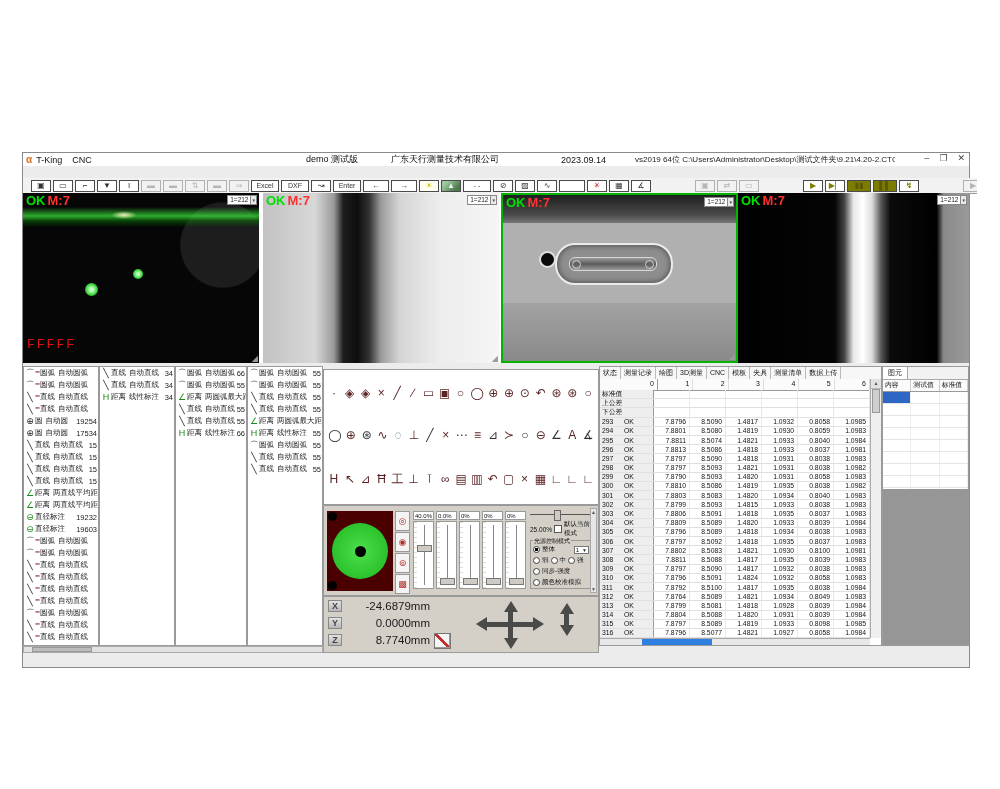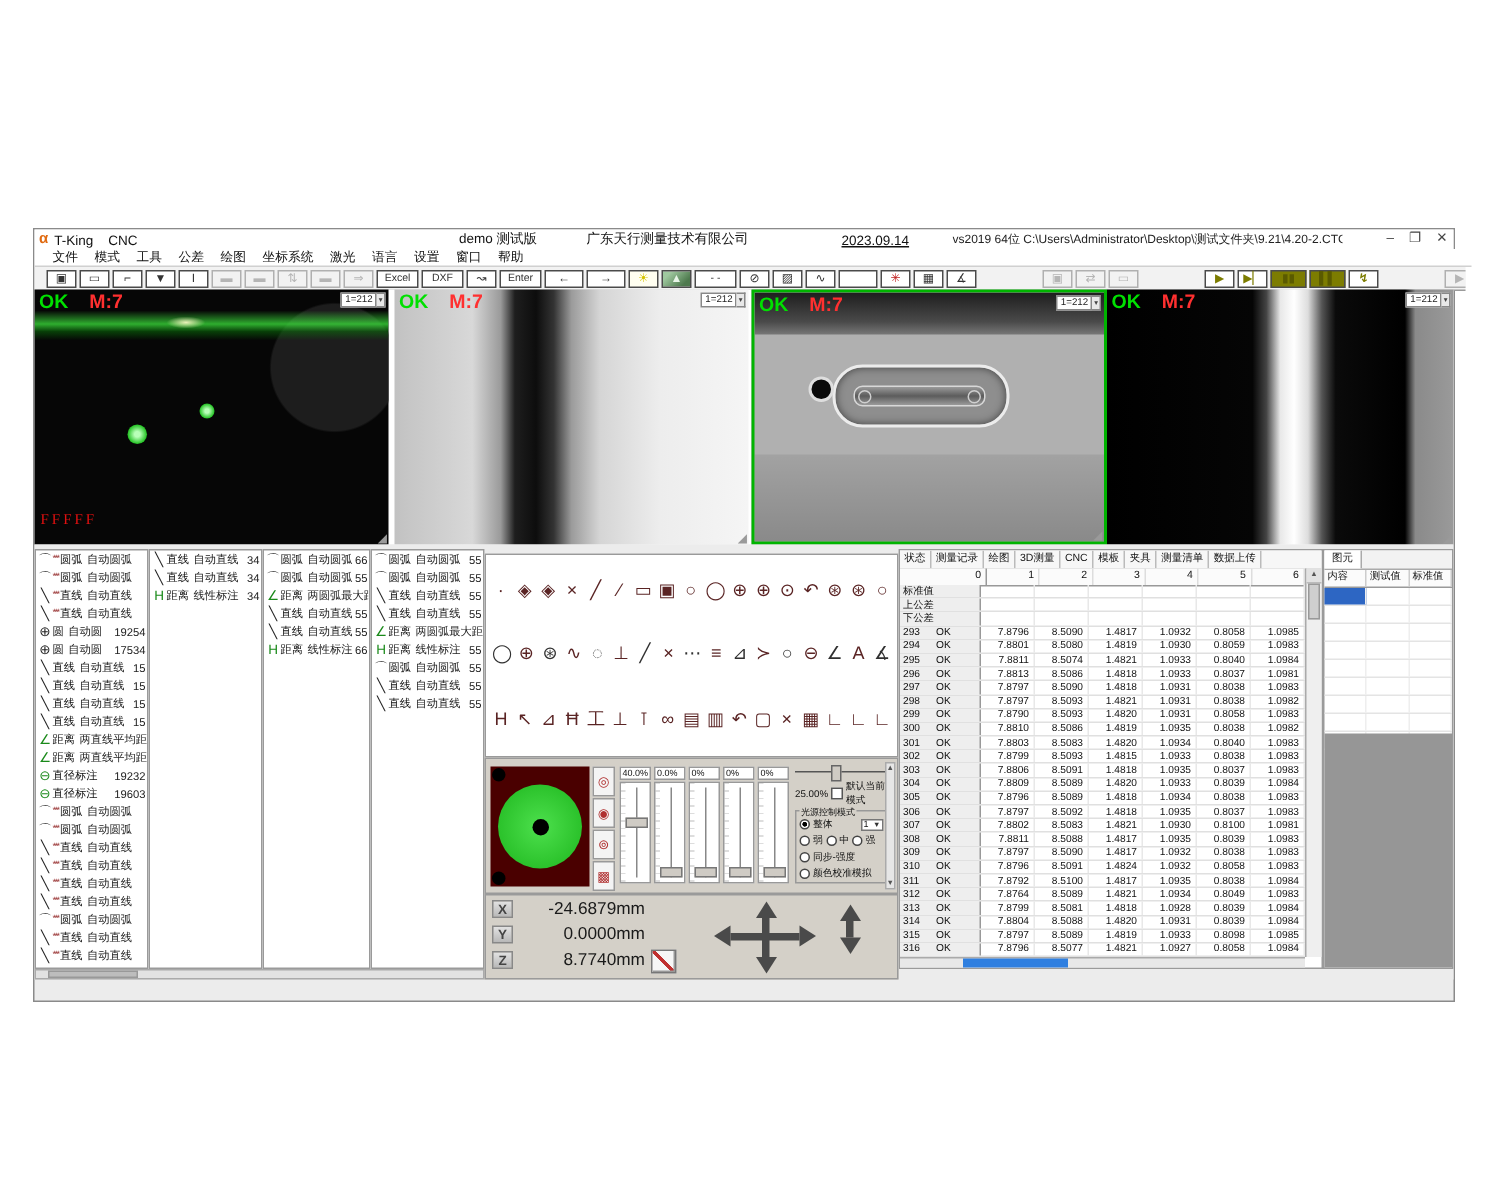--- a/index.html
+++ b/index.html
@@ -7,21 +7,21 @@
          font-family:"Liberation Sans","DejaVu Sans",sans-serif;color:#111;}
   .app{position:absolute;left:22px;top:152px;width:946px;height:514px;background:#ececec;border:1px solid #8a8a8a;}
 
   
   .titlebar{position:absolute;left:0;top:0;width:100%;height:13px;background:#fff;font-size:9px;display:flex;align-items:center;}
   .logo{color:#e06a10;font-weight:bold;font-size:10px;margin-left:3px;}
   .t-app{margin-left:4px;}
   .t-cnc{margin-left:10px;}
   .t-demo{position:absolute;left:283px;}
   .t-co{position:absolute;left:368px;}
-  .t-date{position:absolute;left:538px;text-decoration:underline;}
+  .t-date{position:absolute;left:538px;}
   .t-path{position:absolute;left:612px;font-size:8px;color:#222;white-space:nowrap;max-width:260px;overflow:hidden;}
   .winbtns{position:absolute;right:4px;top:0;display:flex;gap:10px;font-size:9px;color:#444;}
   .winbtns span{cursor:default;}
 
   
   .menubar{position:absolute;left:0;top:13px;width:100%;height:11px;background:#fff;border-bottom:1px solid #d0d0d0;
            display:flex;gap:11px;padding-left:12px;font-size:8.5px;align-items:center;}
   .menu-item{white-space:nowrap;}
 
   
@@ -42,35 +42,35 @@
   
   .cams{position:absolute;left:0;top:40px;width:100%;height:170px;background:#fff;}
   .cam{position:absolute;top:0;height:170px;overflow:hidden;box-sizing:border-box;}
   .cam1{left:0;width:236px;background:
         radial-gradient(circle 70px at 200px 52px,#1d1d1d 60%,rgba(0,0,0,0) 62%),#060606;}
   .cam2{left:240px;width:236px;background:linear-gradient(90deg,#c2c2c2 0%,#d8d8d8 22%,#9a9a9a 30%,#1e1e1e 34%,#0d0d0d 40%,#333 45%,#9b9b9b 50%,#d5d5d5 58%,#ededed 75%,#f5f5f5 100%);}
   .cam3{left:478px;width:237px;background:#b0b0b0;border:2px solid #00b400;}
   .cam4{left:715px;width:231px;background:linear-gradient(90deg,#000 0%,#050505 42%,#444 46%,#e8e8e8 50%,#fff 54%,#ddd 58%,#555 62%,#0a0a0a 66%,#000 86%,#8a8a8a 89%,#9a9a9a 100%);}
   .cam-status{position:absolute;left:3px;top:0;font-size:13px;font-weight:bold;z-index:5;}
   .ok{color:#00e000;}
-  .mk{color:#ff3030;margin-left:14px;}
+  .mk{color:#ff3030;margin-left:2px;}
   .cam-zoom{position:absolute;right:2px;top:2px;z-index:5;display:flex;align-items:stretch;}
   .cam-zoom .zv{background:#fff;border:1px solid #888;font-size:6.5px;padding:0 2px;line-height:8px;color:#222;}
   .cam-zoom .zd{background:#e8e8e8;border:1px solid #888;border-left:none;font-size:5px;line-height:8px;padding:0 1px;color:#444;}
   .grip{position:absolute;right:1px;bottom:0;font-size:8px;color:#9a9a9a;z-index:5;}
   
   .glow{position:absolute;left:0;top:14px;width:100%;height:20px;
         background:linear-gradient(180deg,rgba(0,0,0,0) 0%,rgba(60,230,60,.75) 45%,rgba(10,120,10,.5) 70%,rgba(0,0,0,0) 100%);}
   .hot{position:absolute;left:88px;top:18px;width:26px;height:8px;border-radius:50%;
        background:radial-gradient(ellipse,rgba(255,250,200,.9),rgba(255,250,200,0) 70%);}
   .dot{position:absolute;border-radius:50%;background:radial-gradient(circle,#b8ffb8 20%,#20c020 70%,#0a7a0a 100%);}
   .dot1{left:62px;top:90px;width:13px;height:13px;}
   .dot2{left:110px;top:76px;width:10px;height:10px;}
-  .ftext{position:absolute;left:4px;bottom:11px;color:#e01010;font-family:Liberation Serif, serif;
-         font-size:10px;letter-spacing:2px;}
+  .ftext{position:absolute;left:4px;bottom:11px;color:#e01010;font-family:Liberation Mono, monospace;
+         font-size:13px;letter-spacing:2px;}
   
   .c3top{position:absolute;left:0;top:0;width:100%;height:28px;background:linear-gradient(#1e1e1e,#4a4a4a 70%,#777);}
   .c3low{position:absolute;left:0;top:108px;width:100%;height:58px;background:linear-gradient(rgba(0,0,0,.08),rgba(0,0,0,.22));}
   .slot{position:absolute;left:52px;top:48px;width:114px;height:38px;border-radius:20px;border:2px solid #ececec;
         background:#8e8e8e;box-shadow:inset 0 0 6px rgba(0,0,0,.55);}
   .pin{position:absolute;left:12px;top:12px;width:86px;height:12px;border-radius:6px;border:1px solid #d8d8d8;
        background:linear-gradient(#9a9a9a,#5c5c5c 50%,#9a9a9a);}
   .pin:before{content:"";position:absolute;left:2px;top:2px;width:7px;height:7px;border-radius:50%;border:1px solid #cfcfcf;}
   .pin:after{content:"";position:absolute;right:2px;top:2px;width:7px;height:7px;border-radius:50%;border:1px solid #cfcfcf;}
   .hole{position:absolute;left:36px;top:56px;width:13px;height:13px;border-radius:50%;background:#0a0a0a;border:2px solid #dedede;}
@@ -189,33 +189,20 @@
       <span class="t-co">广东天行测量技术有限公司</span>
       <span class="t-date">2023.09.14</span>
       <span class="t-path">vs2019 64位 C:\Users\Administrator\Desktop\测试文件夹\9.21\4.20-2.CTC</span>
       <span class="winbtns">
         <span>–</span>
         <span>❐</span>
         <span>✕</span>
       </span>
     </div>
 
-    <div class="menubar">
-        <span class="menu-item">文件</span>
-        <span class="menu-item">模式</span>
-        <span class="menu-item">工具</span>
-        <span class="menu-item">公差</span>
-        <span class="menu-item">绘图</span>
-        <span class="menu-item">坐标系统</span>
-        <span class="menu-item">激光</span>
-        <span class="menu-item">语言</span>
-        <span class="menu-item">设置</span>
-        <span class="menu-item">窗口</span>
-        <span class="menu-item">帮助</span>
-      </div>
 
     <div class="toolbar">
         <span class="tbtn ">▣</span>
         <span class="tbtn ">▭</span>
         <span class="tbtn ">⌐</span>
         <span class="tbtn ">▼</span>
         <span class="tbtn ">I</span>
         <span class="tbtn d">▬</span>
         <span class="tbtn d">▬</span>
         <span class="tbtn d">⇅</span>

